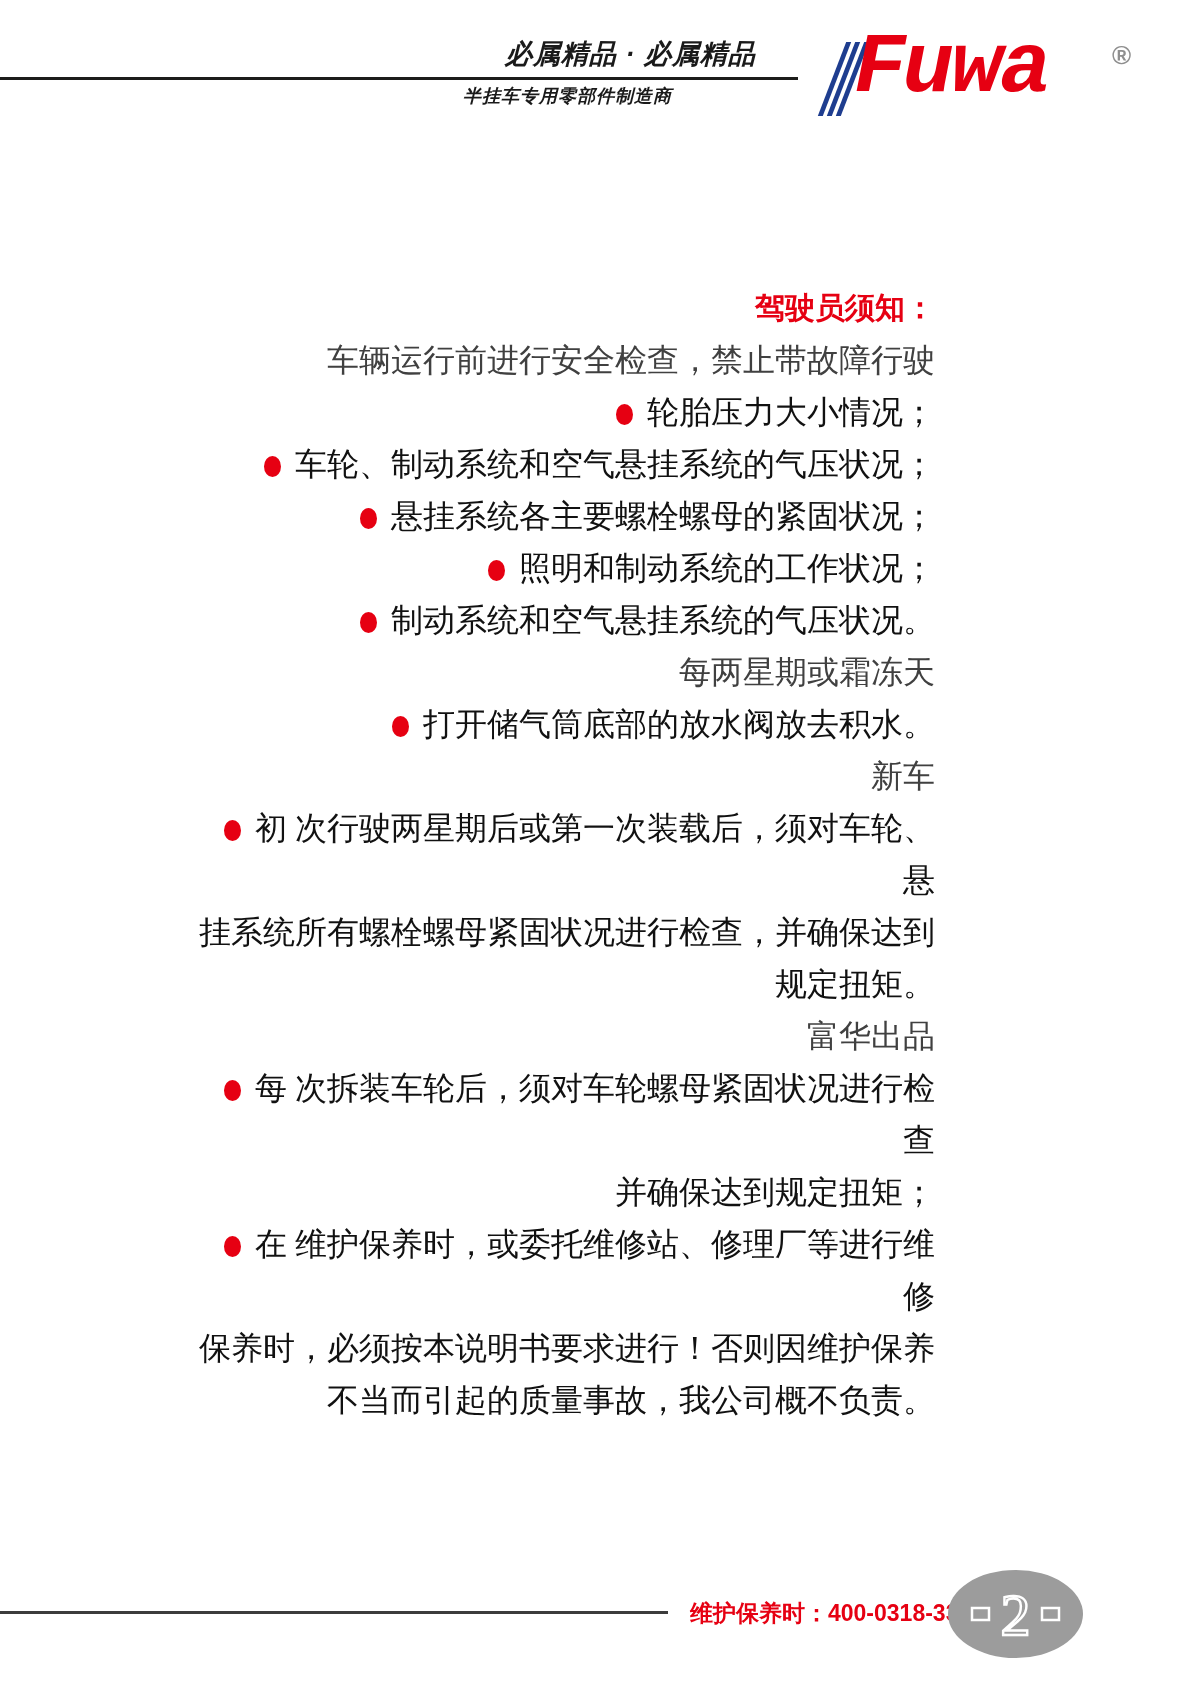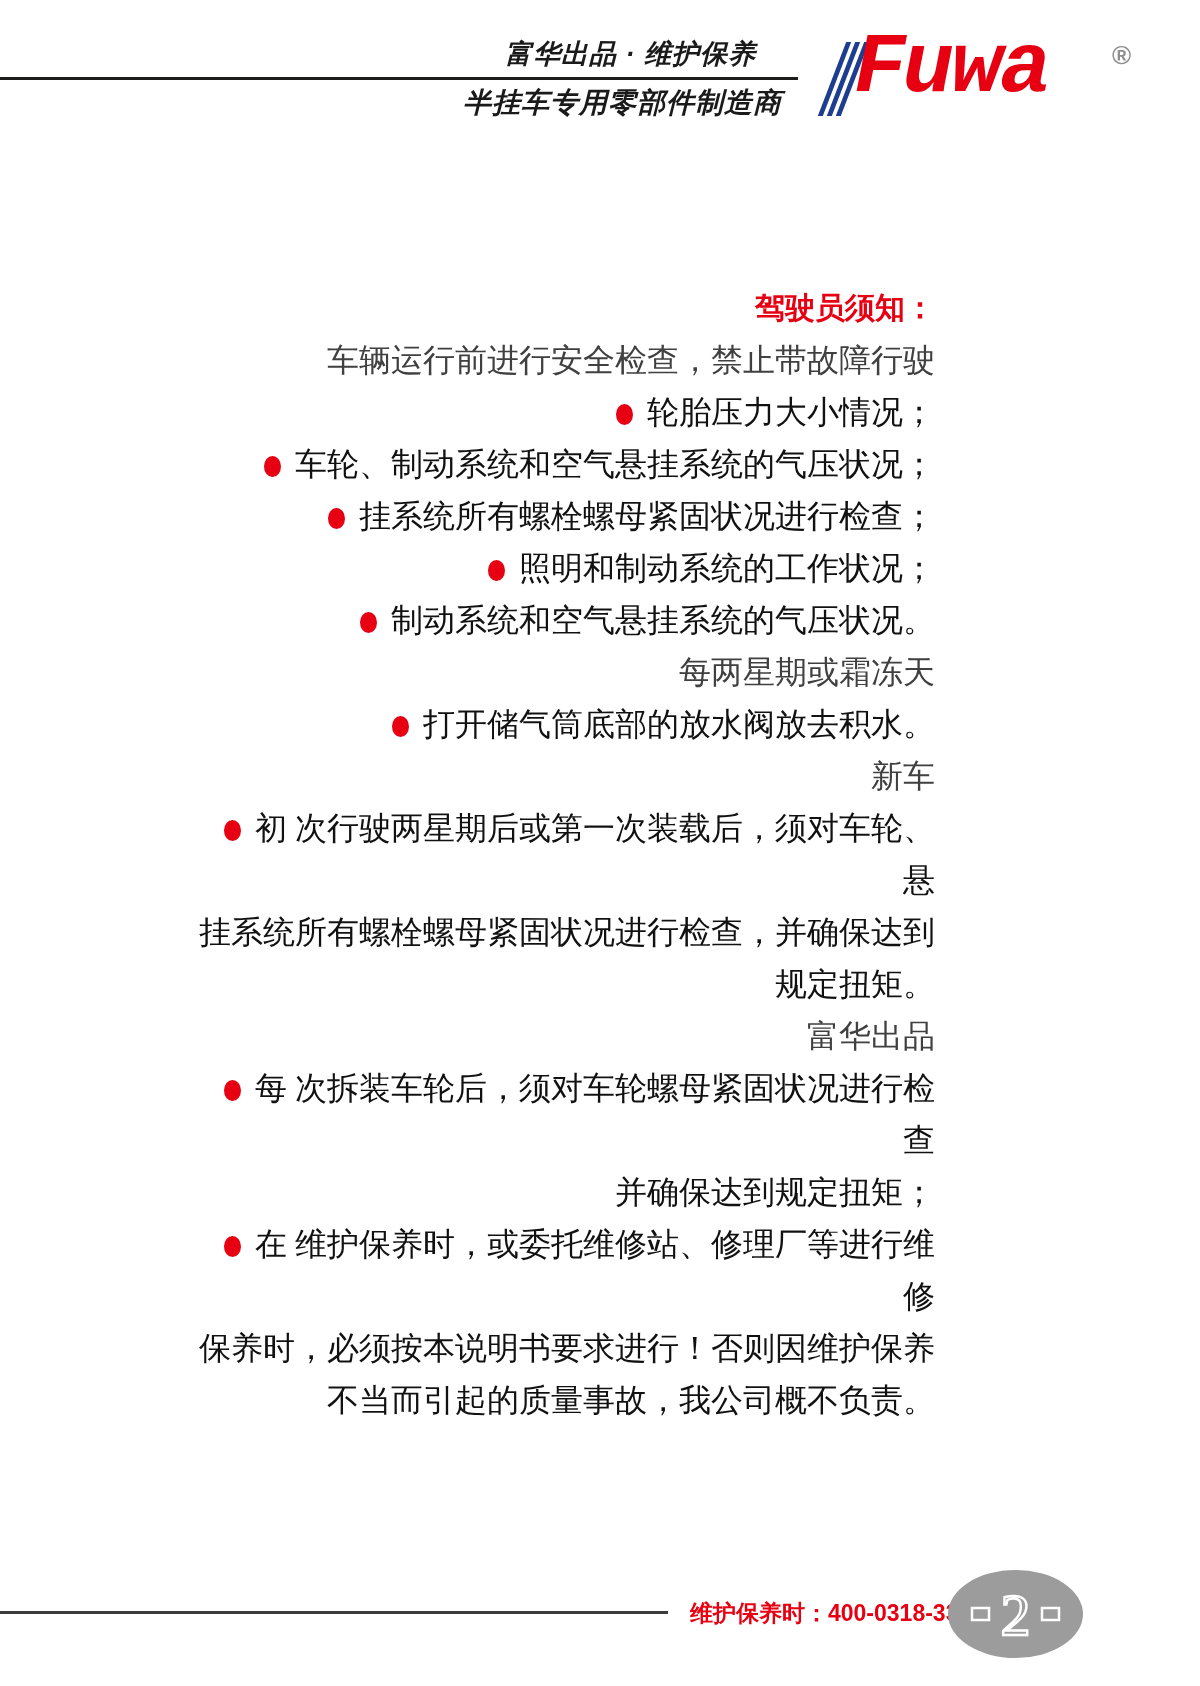--- a/index.html
+++ b/index.html
@@ -12,21 +12,21 @@
   .hdr-rule{position:absolute;left:0;top:77px;width:798px;height:3px;background:#1d1d1b;}
   .tagline-top{
     position:absolute;left:505px;top:36px;width:260px;
     font-family:"Liberation Sans","DejaVu Sans",sans-serif;
     font-size:27px;font-weight:bold;font-style:italic;color:#1a1a1a;
     letter-spacing:1px;white-space:nowrap;
   }
   .tagline-bottom{
     position:absolute;left:463px;top:84px;width:300px;
     font-family:Liberation Serif, serif;
-    font-size:28px;font-weight:bold;font-style:italic;color:#1a1a1a;
+    font-size:18px;font-weight:bold;font-style:italic;color:#1a1a1a;
     letter-spacing:1px;white-space:nowrap;
   }
   .logo{position:absolute;left:828px;top:30px;width:320px;height:95px;}
   .logo-stripes{position:absolute;left:4px;top:12px;height:74px;display:flex;gap:4px;
     transform:skewX(-21deg);}
   .logo-stripe{width:5px;height:74px;background:#1e3d8f;}
   .logo-word{
     position:absolute;left:26px;top:-12px;
     font-family:Liberation Mono, monospace;
     font-size:86px;font-weight:bold;font-style:italic;color:#e60012;
@@ -56,21 +56,21 @@
     position:absolute;left:690px;top:1598px;white-space:nowrap;
     font-family:"Liberation Sans","DejaVu Sans",sans-serif;
     font-size:23px;color:#e60012;font-weight:bold;
   }
   .page-badge{position:absolute;left:948px;top:1570px;}
 </style>
 </head>
 <body>
 
 <div>
-  <div class="tagline-top">富华出品 · 维护保养</div>
+  <div class="tagline-top">必属精品 · 必属精品</div>
   <div class="hdr-rule"></div>
   <div class="tagline-bottom">半挂车专用零部件制造商</div>
 
   <div class="logo">
     <div class="logo-stripes">
       <div class="logo-stripe"></div>
       <div class="logo-stripe"></div>
       <div class="logo-stripe"></div>
     </div>
     <div class="logo-word">Fuwa</div>
@@ -78,21 +78,21 @@
   </div>
 </div>
 
 <div class="content">
 
   <p class="doc-title">驾驶员须知：</p>
 
   <p class="sec-heading">车辆运行前进行安全检查，禁止带故障行驶</p>
   <p class="item"><span class="bullet"></span><span class="item-text">轮胎压力大小情况；</span></p>
   <p class="item"><span class="bullet"></span><span class="item-text">车轮、制动系统和空气悬挂系统的气压状况；</span></p>
-  <p class="item"><span class="bullet"></span><span class="item-text">挂系统所有螺栓螺母紧固状况进行检查；</span></p>
+  <p class="item"><span class="bullet"></span><span class="item-text">悬挂系统各主要螺栓螺母的紧固状况；</span></p>
   <p class="item"><span class="bullet"></span><span class="item-text">照明和制动系统的工作状况；</span></p>
   <p class="item"><span class="bullet"></span><span class="item-text">制动系统和空气悬挂系统的气压状况。</span></p>
 
   <p class="sec-heading">每两星期或霜冻天</p>
   <p class="item"><span class="bullet"></span><span class="item-text">打开储气筒底部的放水阀放去积水。</span></p>
 
   <p class="sec-heading">新车</p>
   <p class="item"><span class="bullet"></span><span class="item-text">初 次行驶两星期后或第一次装载后，须对车轮、悬
 挂系统所有螺栓螺母紧固状况进行检查，并确保达到
 规定扭矩。</span></p>

